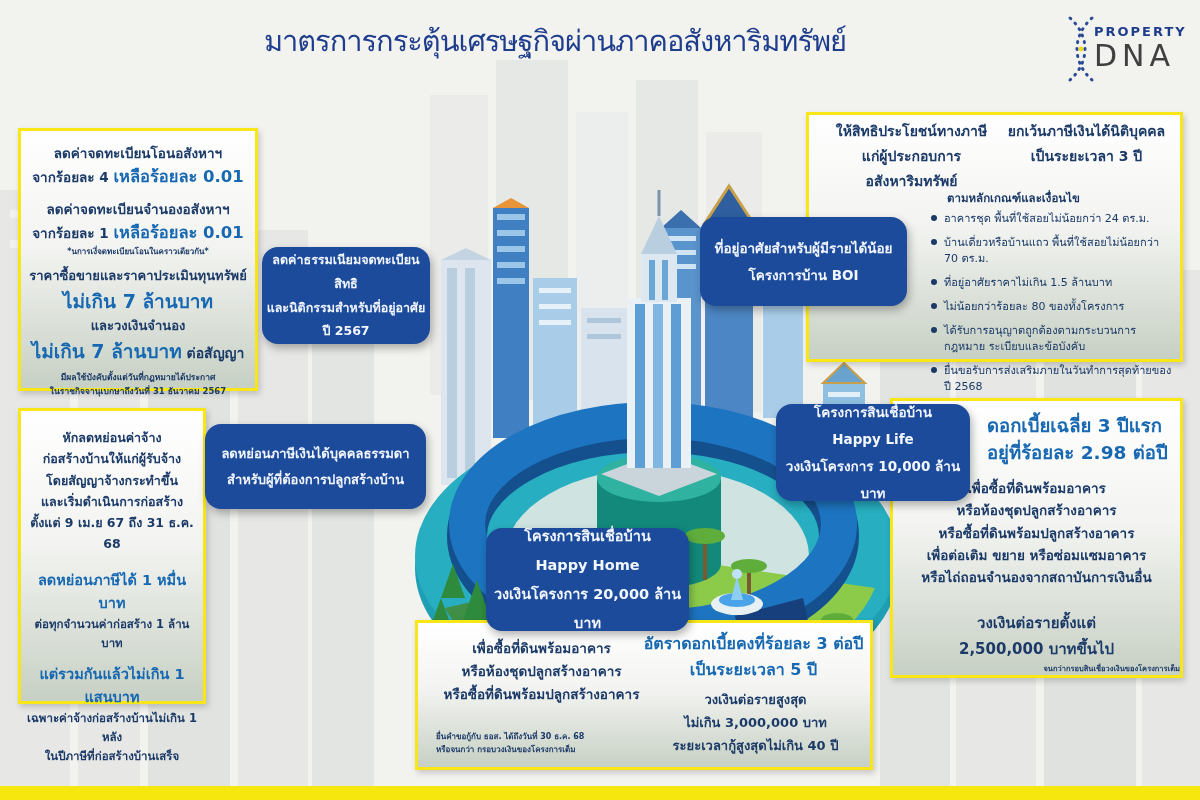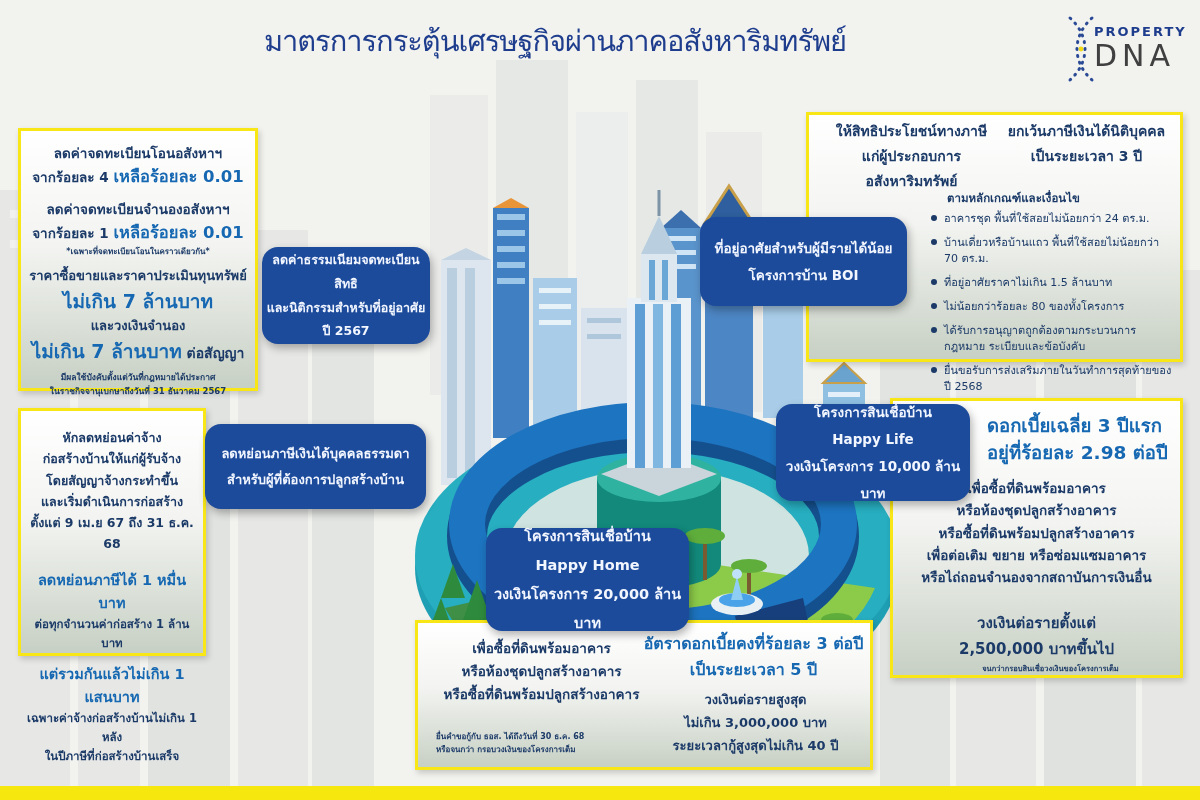--- a/index.html
+++ b/index.html
@@ -40,21 +40,21 @@
     display:flex;flex-direction:column;justify-content:center;
   }
   
   .box-transfer{left:18px;top:128px;width:240px;height:263px;padding:12px 6px;}
   .box-transfer .t1{font-size:13.5px;font-weight:700;line-height:1.6;}
   .box-transfer .t2{font-size:13.5px;font-weight:700;line-height:1.5;}
   .box-transfer .t2 .hl{font-size:16.5px;color:#1668b2;}
   .box-transfer .big{font-size:19px;font-weight:800;color:#1668b2;line-height:1.5;}
   .box-transfer .sfx{font-size:14px;color:#1b3a68;} .gap6{height:6px;} .gap8{height:8px;} .gap10{height:10px;} .gap14{height:14px;}
   
-  .box-constr{left:18px;top:408px;width:188px;height:248px;padding:16px 4px;}
+  .box-constr{left:18px;top:408px;width:188px;height:296px;padding:16px 4px;}
   .box-constr .para{font-size:12.5px;font-weight:700;line-height:1.7;}
   .box-constr .bl{font-size:14.5px;font-weight:800;color:#1668b2;line-height:1.6;}
   .box-constr .sub{font-size:11.5px;font-weight:700;line-height:1.65;}
   
   .box-tax{left:806px;top:112px;width:377px;height:250px;padding:4px 10px;}
   .box-tax .hdr{display:flex;}
   .box-tax .hcol{font-size:14px;font-weight:700;line-height:1.8;text-align:center;}
   .box-tax .hcol.left{width:185px;}
   .box-tax .hcol.right{width:165px;}
   .box-tax .cond{position:absolute;left:138px;top:74px;font-size:11.5px;font-weight:700;}
@@ -64,21 +64,21 @@
   .box-tax .brow::before{content:"";position:absolute;left:0;top:4px;width:6px;height:6px;
     border-radius:50%;background:#1b3a68;}
   
   .box-interest{left:890px;top:398px;width:293px;height:280px;padding:10px 8px;}
   .box-interest .head{position:absolute;left:94px;top:12px;width:190px;
     font-size:18.5px;font-weight:800;color:#1668b2;line-height:1.45;}
   .box-interest .body{position:absolute;left:0;top:76px;width:100%;
     font-size:13.5px;font-weight:700;line-height:1.65;text-align:center;}
   .box-interest .amount{position:absolute;left:0;top:210px;width:100%;
     font-size:15px;font-weight:700;line-height:1.7;text-align:center;}
-  .box-interest .fn{position:absolute;left:0;top:262px;width:100%;text-align:center;padding-left:14px;}
+  .box-interest .fn{position:absolute;left:0;top:262px;width:100%;text-align:right;}
   
   .box-home{left:415px;top:620px;width:458px;height:150px;}
   .box-home .lcol{position:absolute;left:6px;top:14px;width:235px;
     font-size:13.5px;font-weight:700;line-height:1.7;text-align:center;}
   .box-home .lfn{position:absolute;left:18px;top:108px;width:230px;text-align:left;}
   .box-home .rhead{position:absolute;left:218px;top:8px;width:235px;
     font-size:16px;font-weight:800;color:#1668b2;line-height:1.6;text-align:center;}
   .box-home .rbody{position:absolute;left:230px;top:66px;width:215px;
     font-size:13px;font-weight:700;line-height:1.75;text-align:center;}
   
@@ -282,21 +282,21 @@
     <div class="logo-top">PROPERTY</div>
     <div class="logo-bottom">DNA</div>
   </div>
 
   <div class="wbox box-transfer ctr">
     <div class="t1">ลดค่าจดทะเบียนโอนอสังหาฯ</div>
     <div class="t2"><span>จากร้อยละ 4 </span><span class="hl b">เหลือร้อยละ 0.01</span></div>
     <div class="gap10"></div>
     <div class="t1">ลดค่าจดทะเบียนจำนองอสังหาฯ</div>
     <div class="t2"><span>จากร้อยละ 1 </span><span class="hl b">เหลือร้อยละ 0.01</span></div>
-    <div class="small" style="font-size:8px;">*เฉพาะที่จดทะเบียนโอนในคราวเดียวกัน*</div>
+    <div class="small" style="font-size:8px;">*นการเงี่จดทะเบียนโอนในคราวเดียวกัน*</div>
     <div class="gap8"></div>
     <div class="t1" style="font-size:13px;">ราคาซื้อขายและราคาประเมินทุนทรัพย์</div>
     <div class="big">ไม่เกิน 7 ล้านบาท</div>
     <div class="t1" style="font-size:13px;">และวงเงินจำนอง</div>
     <div class="big"><span>ไม่เกิน 7 ล้านบาท</span><span class="sfx"> ต่อสัญญา</span></div>
     <div class="gap6"></div>
     <div class="small">มีผลใช้บังคับตั้งแต่วันที่กฎหมายได้ประกาศ<br>ในราชกิจจานุเบกษาถึงวันที่ 31 ธันวาคม 2567</div>
   </div>
 
   <div class="tag tag-registration">

